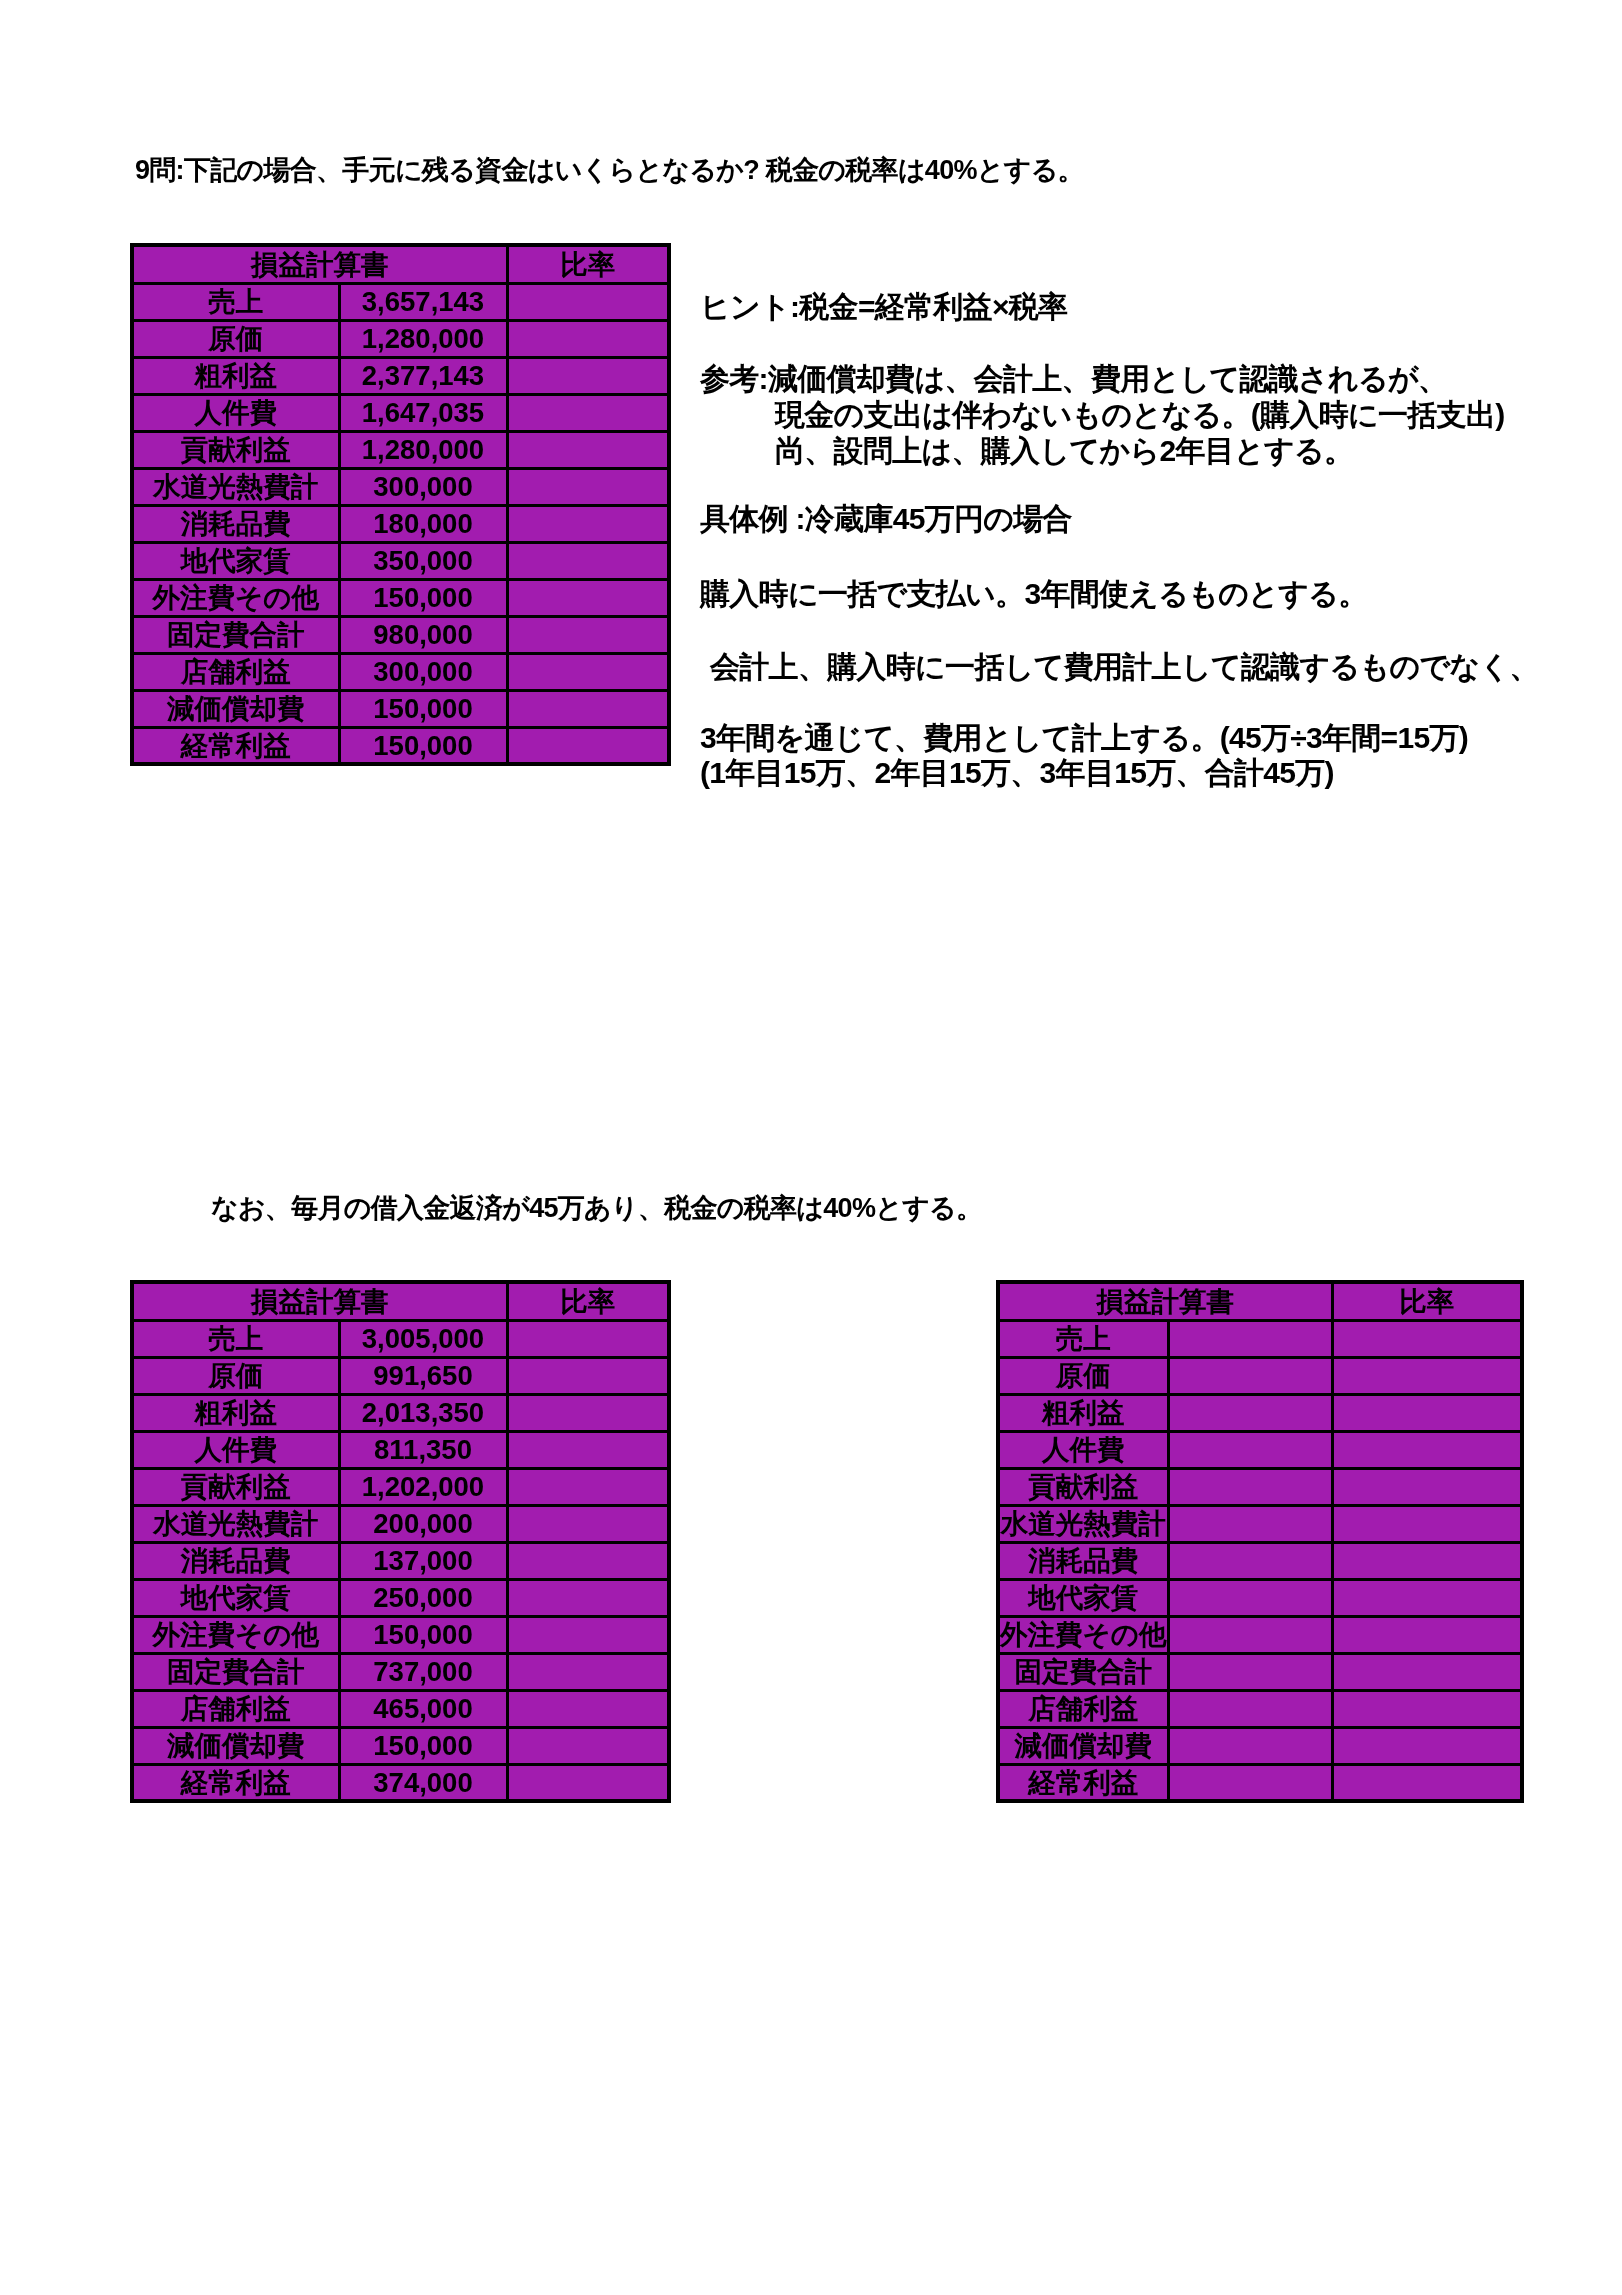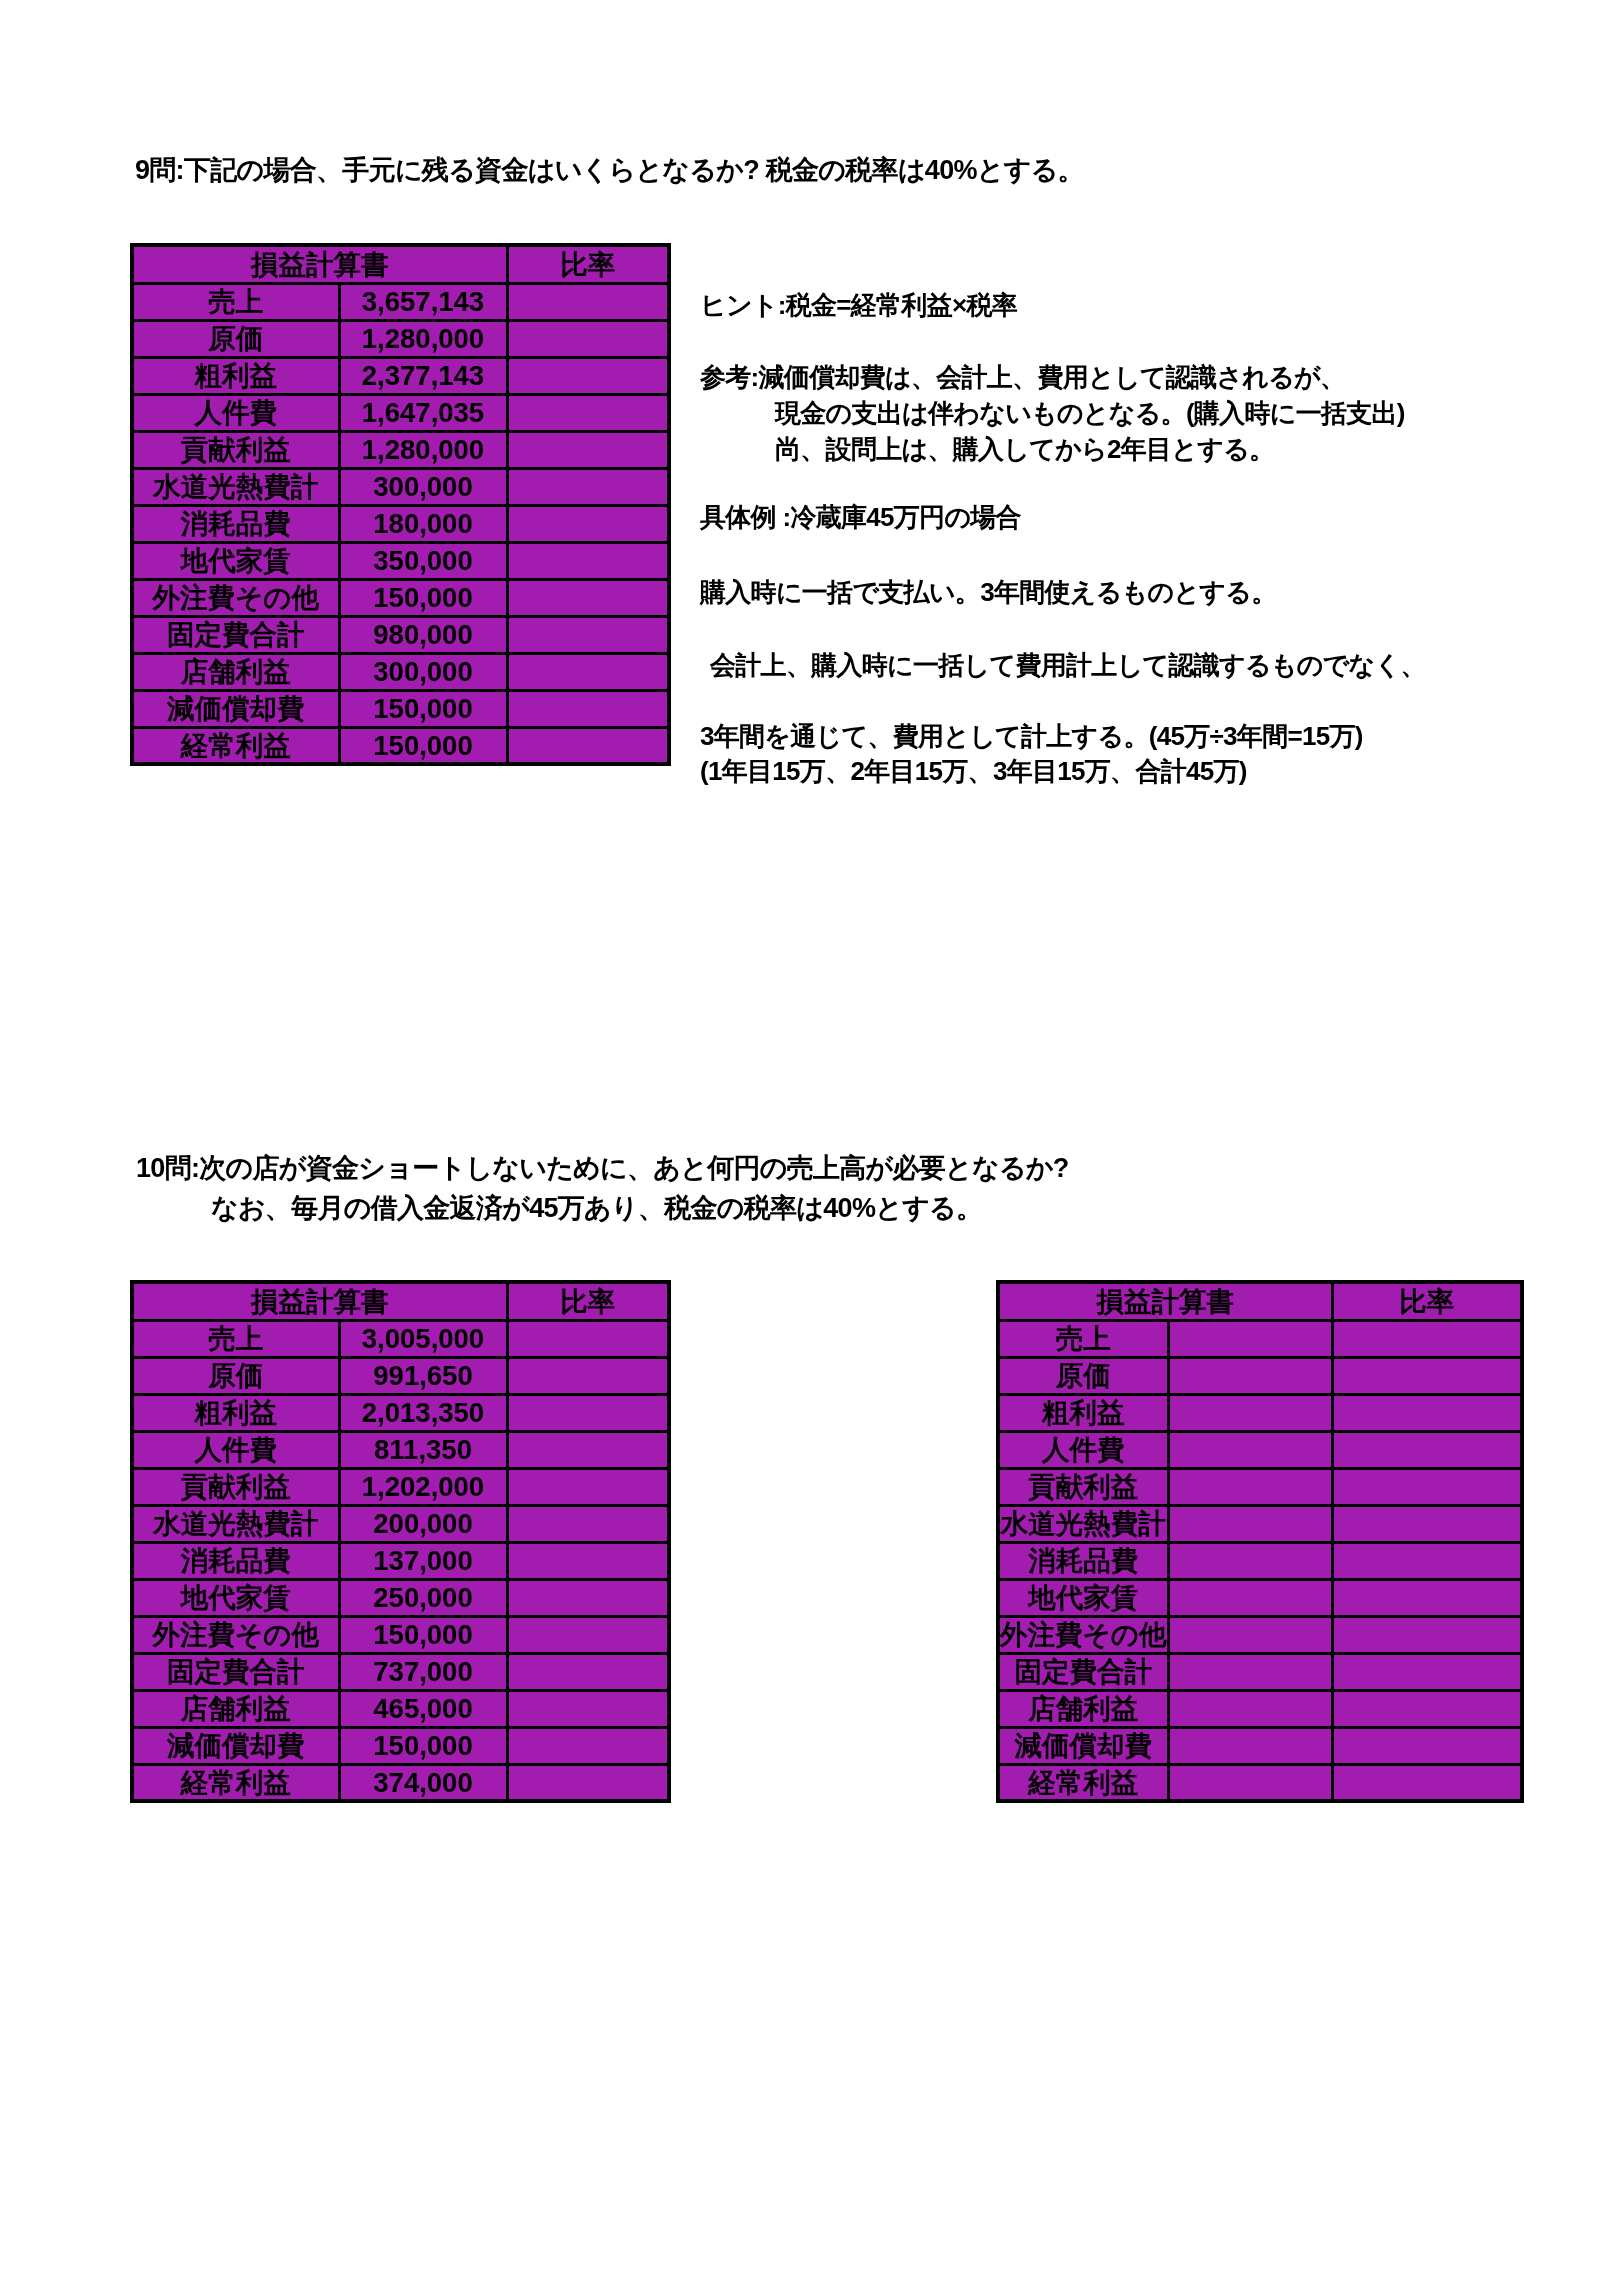--- a/index.html
+++ b/index.html
@@ -44,21 +44,21 @@
   }
   table.pl-table thead tr{height:38px;}
   table.pl-table tbody tr{height:37px;}
 
   #q9-table{left:130px;top:243px;width:537px;}
   #q10-left-table{left:130px;top:1280px;width:537px;}
   #q10-right-table{left:996px;top:1280px;width:523px;}
 
   .note{
     position:absolute;
-    font-size:26px;
+    font-size:30px;
     font-weight:bold;
     line-height:1.0;
     white-space:nowrap;
     letter-spacing:-0.7px;
   }
   #note-0{left:700px;top:292px;}
   #note-1{left:700px;top:364px;}
   #note-2{left:775px;top:400px;}
   #note-3{left:775px;top:436px;}
   #note-4{left:700px;top:504px;}
@@ -158,21 +158,20 @@
   <div class="note" id="note-0">ヒント:税金=経常利益×税率</div>
   <div class="note" id="note-1">参考:減価償却費は、会計上、費用として認識されるが、</div>
   <div class="note" id="note-2">現金の支出は伴わないものとなる。(購入時に一括支出)</div>
   <div class="note" id="note-3">尚、設問上は、購入してから2年目とする。</div>
   <div class="note" id="note-4">具体例 :冷蔵庫45万円の場合</div>
   <div class="note" id="note-5">購入時に一括で支払い。3年間使えるものとする。</div>
   <div class="note" id="note-6">会計上、購入時に一括して費用計上して認識するものでなく、</div>
   <div class="note" id="note-7">3年間を通じて、費用として計上する。(45万÷3年間=15万)</div>
   <div class="note" id="note-8">(1年目15万、2年目15万、3年目15万、合計45万)</div>
 
-  <div class="title" id="q10-title-line1">10問:次の店が資金ショートしないために、あと何円の売上高が必要となるか?</div>
   <div class="title" id="q10-title-line2">なお、毎月の借入金返済が45万あり、税金の税率は40%とする。</div>
 
   <table class="pl-table" id="q10-left-table">
     <colgroup>
         <col style="width:207px">
         <col style="width:168px">
         <col style="width:162px">
       </colgroup>
     <thead>
       <tr>

